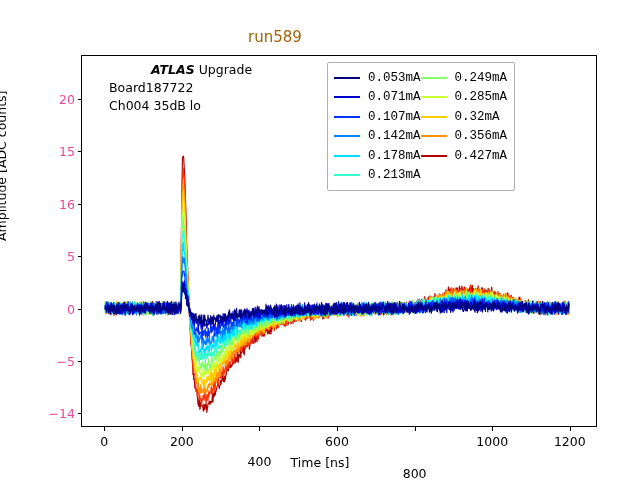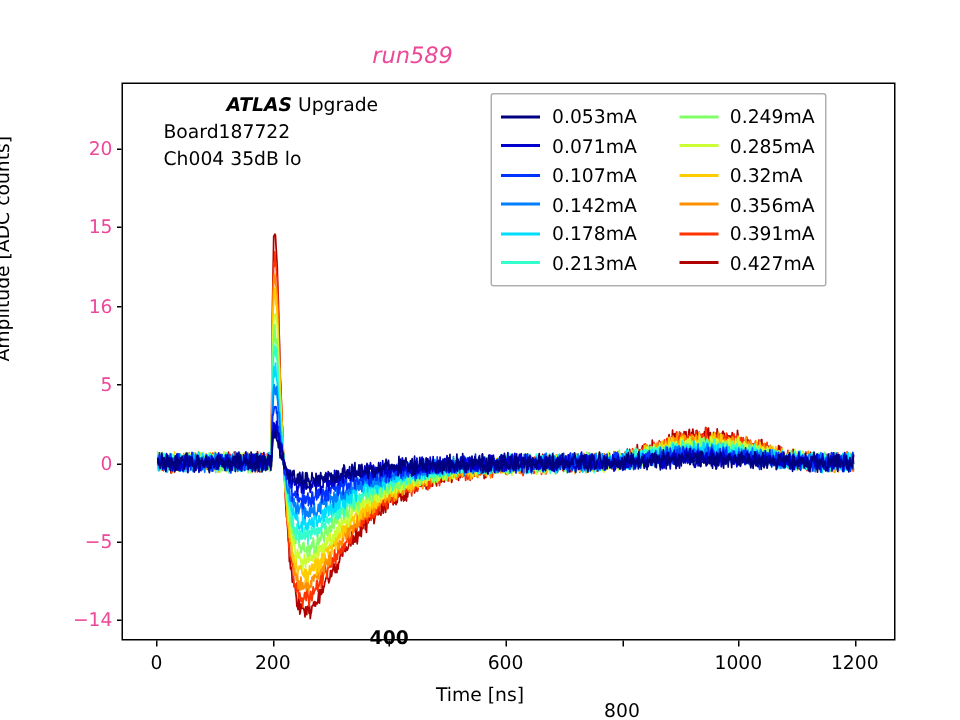--- a/index.html
+++ b/index.html
@@ -6,21 +6,21 @@
   body{
     width:640px;height:480px;
     background:#ffffff;
     font-family:"DejaVu Sans","Liberation Sans",sans-serif;
     overflow:hidden;
   }
   #figure{position:relative;width:640px;height:480px;}
 
   #plot-title{
     position:absolute;left:0;top:28px;width:550px;
-    text-align:center;font-size:15px;color:#ec4899;font-style:italic;
+    text-align:center;font-size:15px;color:#a16207;
   }
 
   
   #axes-frame{
     position:absolute;left:81px;top:55px;
     width:516px;height:372px;
     border:1.1px solid #000;
     box-sizing:border-box;
     background:#fff;
   }
@@ -52,21 +52,21 @@
   #atlas-word{font-style:italic;font-weight:600;margin-left:45px;}
   .ann-indent{padding-left:3px;}
 
   
   #legend{
     position:absolute;left:327px;top:62px;
     border:0.9px solid #b0b0b0;border-radius:2px;
     background:rgba(255,255,255,0.93);
     padding:5px 7px 5px 6px;
     z-index:6;
-    display:flex;gap:28px;
+    display:flex;gap:0;font-family:Liberation Mono, monospace;
   }
   .legend-col{display:flex;flex-direction:column;}
   .legend-entry{
     display:flex;align-items:center;
     height:19.5px;
   }
   .legend-swatch{
     width:26px;height:0;border-top-width:2.3px;border-top-style:solid;
     margin-right:8px;flex:none;
   }
@@ -108,21 +108,21 @@
       <div class="ylabel-txt" style="left: 23px; top: 203.8px;">16</div>
       <div class="ytick-mark" style="left: 77.5px; top: 203.8px;"></div>
       <div class="ylabel-txt" style="left: 23px; top: 151.406px;">15</div>
       <div class="ytick-mark" style="left: 77.5px; top: 151.406px;"></div>
       <div class="ylabel-txt" style="left: 23px; top: 99.0113px;">20</div>
       <div class="ytick-mark" style="left: 77.5px; top: 99.0113px;"></div>
       <div class="xlabel-txt" style="left: 104.278px; top: 434px;">0</div>
       <div class="xtick-mark" style="left: 104.278px; top: 427px;"></div>
       <div class="xlabel-txt" style="left: 181.872px; top: 434px;">200</div>
       <div class="xtick-mark" style="left: 181.872px; top: 427px;"></div>
-      <div class="xlabel-txt" style="left: 259.466px; top: 417px; font-weight: bold;">400</div>
+      <div class="xlabel-txt" style="left: 259.466px; top: 454px;">400</div>
       <div class="xtick-mark" style="left: 259.466px; top: 427px;"></div>
       <div class="xlabel-txt" style="left: 337.06px; top: 434px;">600</div>
       <div class="xtick-mark" style="left: 337.06px; top: 427px;"></div>
       <div class="xlabel-txt" style="left: 414.654px; top: 434px; margin-top: 32px;">800</div>
       <div class="xtick-mark" style="left: 414.654px; top: 427px;"></div>
       <div class="xlabel-txt" style="left: 492.248px; top: 434px;">1000</div>
       <div class="xtick-mark" style="left: 492.248px; top: 427px;"></div>
       <div class="xlabel-txt" style="left: 569.842px; top: 434px;">1200</div>
       <div class="xtick-mark" style="left: 569.842px; top: 427px;"></div>
     </div>
@@ -177,23 +177,19 @@
         </div>
         <div class="legend-entry">
           <span class="legend-swatch" style="border-top-color: rgb(255, 204, 0);"></span>
           <span class="legend-label">0.32mA</span>
         </div>
         <div class="legend-entry">
           <span class="legend-swatch" style="border-top-color: rgb(255, 144, 0);"></span>
           <span class="legend-label">0.356mA</span>
         </div>
         <div class="legend-entry">
-          <span class="legend-swatch" style="border-top-color: rgb(255, 51, 0);"></span>
-          <span class="legend-label">0.391mA</span>
-        </div>
-        <div class="legend-entry">
           <span class="legend-swatch" style="border-top-color: rgb(176, 0, 0);"></span>
           <span class="legend-label">0.427mA</span>
         </div>
       </div>
   </div>
 
 </div>
 
 </body></html>

